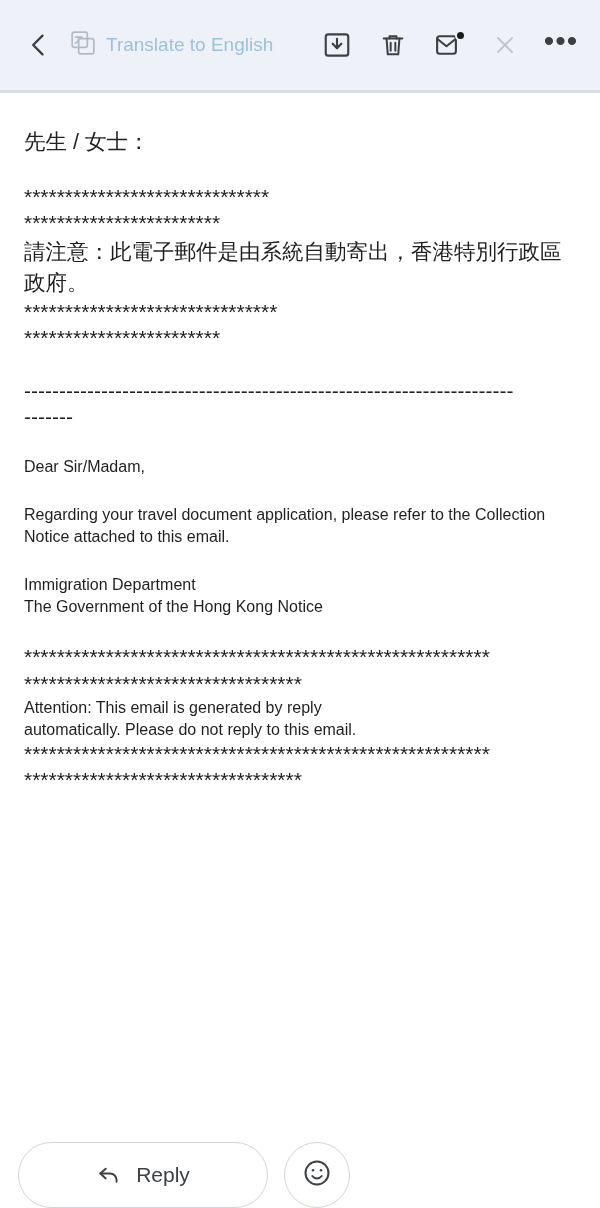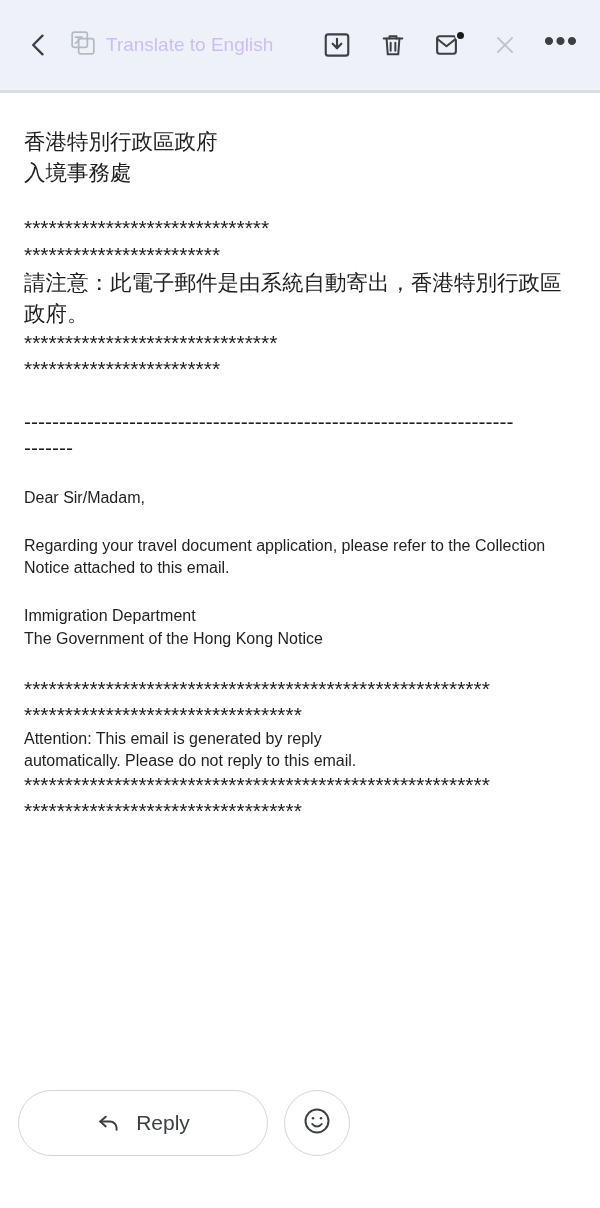--- a/index.html
+++ b/index.html
@@ -49,21 +49,21 @@
   .translate-chip {
     display: flex;
     align-items: center;
     gap: 10px;
     margin-left: 8px;
     opacity: 0.35;
     flex: 0 0 auto;
   }
   .translate-chip .tl-text {
     font-size: 19px;
-    color: #8b5cf6;
+    color: #0369a1;
     white-space: nowrap;
   }
   .spacer { flex: 1 1 auto; }
   .tb-right {
     display: flex;
     align-items: center;
     gap: 10px;
     flex: 0 0 auto;
   }
   .close-x {
@@ -111,21 +111,21 @@
     word-break: break-all;
     white-space: pre-wrap;
   }
   .block { margin-bottom: 26px; }
 
   
   .footer {
     flex: 0 0 auto;
     height: 118px;
     display: flex;
-    align-items: flex-start;
+    align-items: flex-end;
     gap: 16px;
     padding: 0 18px;
     background: #ffffff;
   }
   .pill {
     height: 66px;
     border: 1.5px solid #d2d5da;
     border-radius: 33px;
     display: flex;
     align-items: center;
@@ -227,26 +227,23 @@
       <div class="tb-btn">
         <span class="dots">•••</span>
       </div>
 
     </div>
   </div>
   <div class="toolbar-divider"></div>
 
   <div class="body">
 
-
-
-    <div class="block">
-      <p class="para cjk tight">香港特別行政區政府</p>
-      <p class="para cjk tight">入境事務處</p>
-    </div>
+    <p class="para cjk">先生 / 女士：</p>
+
+
 
     <div class="block">
       <p class="stars">******************************</p>
       <p class="stars">************************</p>
       <p class="para cjk tight">請注意：此電子郵件是由系統自動寄出，香港特別行政區政府。</p>
       <p class="stars">*******************************</p>
       <p class="stars">************************</p>
     </div>
 
     <div class="block">

